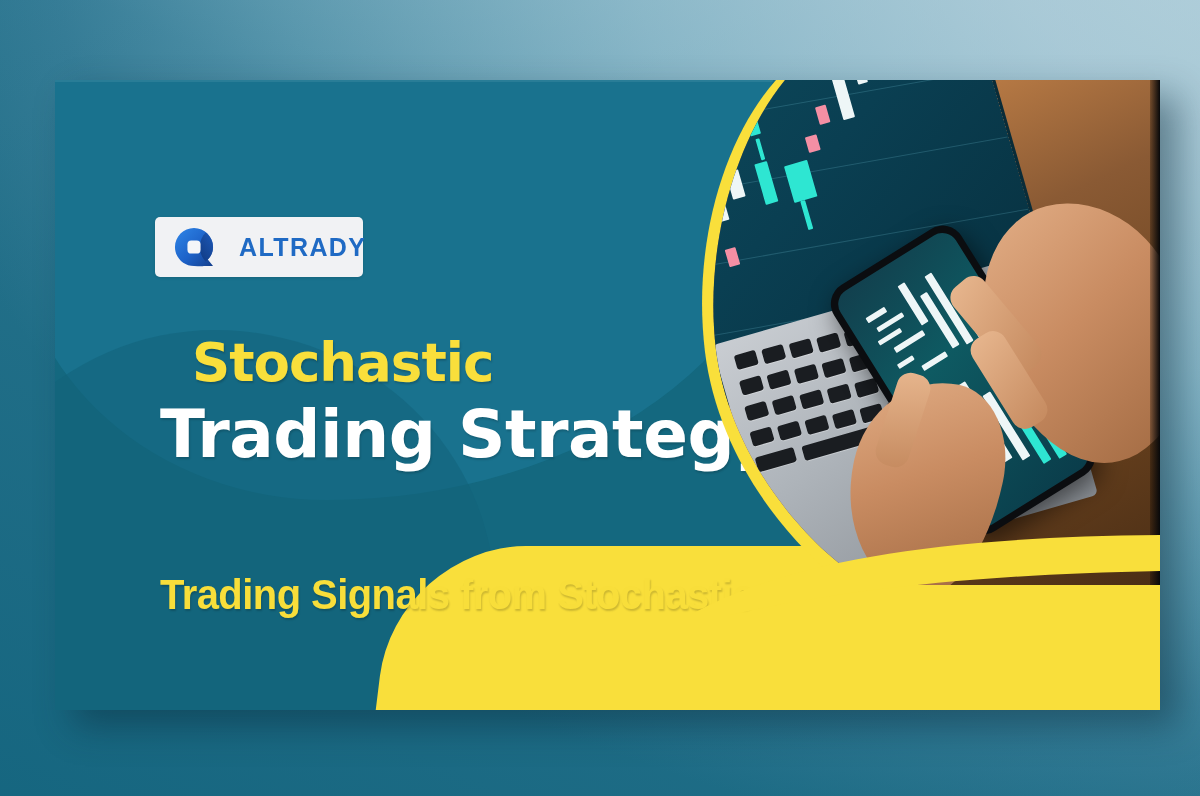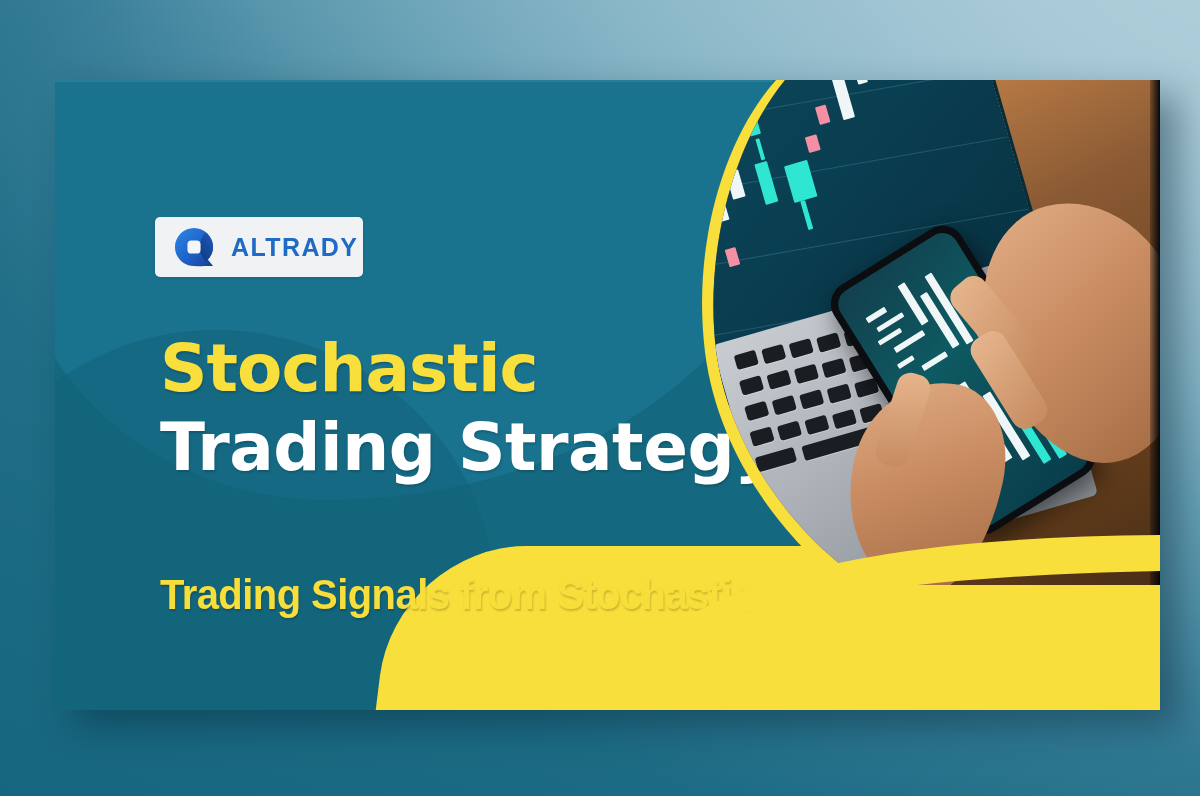--- a/index.html
+++ b/index.html
@@ -60,39 +60,40 @@
     border-radius:50%;
   }
 
   
   #logo-badge{
     position:absolute; left:100px; top:137px;
     width:208px; height:60px;
     background:#F1F2F4;
     border-radius:5px;
     display:flex; align-items:center;
-    padding-left:18px; gap:16px;
+    padding-left:18px; gap:24px;
     z-index:6;
     box-shadow:0 1px 3px rgba(0,0,0,.12);
   }
   #logo-mark{ width:42px; height:42px; flex:0 0 42px; }
   #logo-word{
     font-size:25px; font-weight:bold; letter-spacing:1.4px;
     color:#1F6AC4;
     font-family:"Liberation Sans", sans-serif;
   }
 
   
   #headline{ position:absolute; left:105px; top:258px; z-index:6; }
   #title-main{
-    font-size:66px; line-height:.95;
+    font-size:53px; line-height:.95;
     font-weight:bold; color:#F9DF3B;
     letter-spacing:-1px;
     font-family:"DejaVu Sans", sans-serif;
     text-shadow:1px 2px 2px rgba(0,0,0,.18);
+    margin-left:32px;
   }
   #title-sub{
     margin-top:14px;
     font-size:66px; line-height:1;
     font-weight:bold; color:#FFFFFF;
     letter-spacing:-.5px;
     font-family:"DejaVu Sans", sans-serif;
     text-shadow:1px 2px 2px rgba(0,0,0,.16);
   }
   #tagline{

